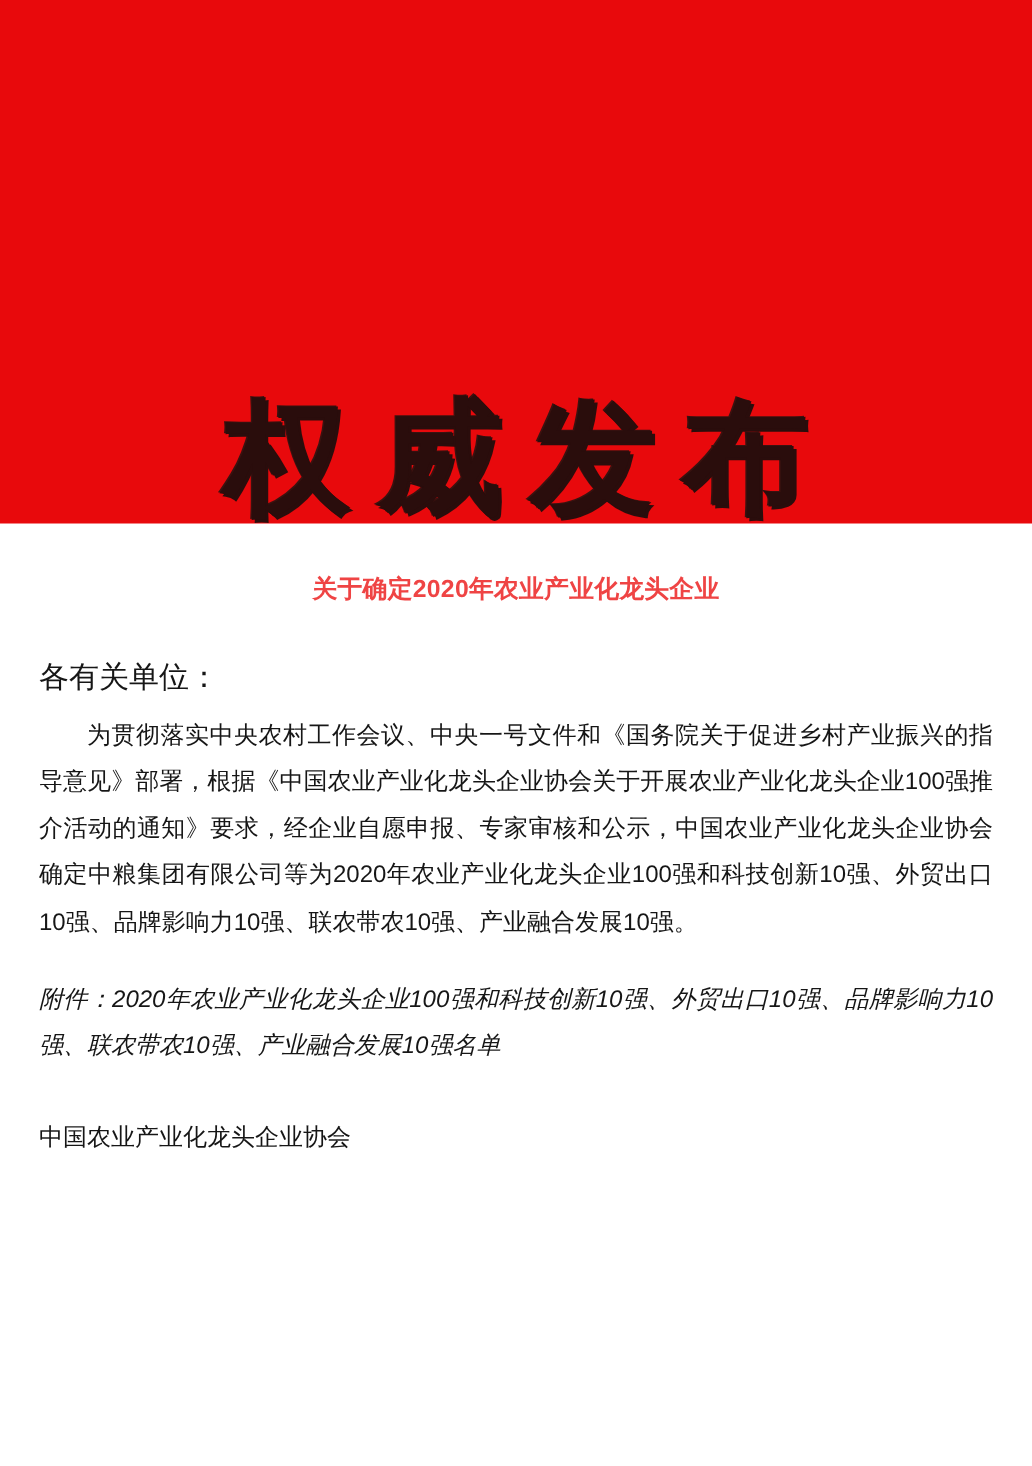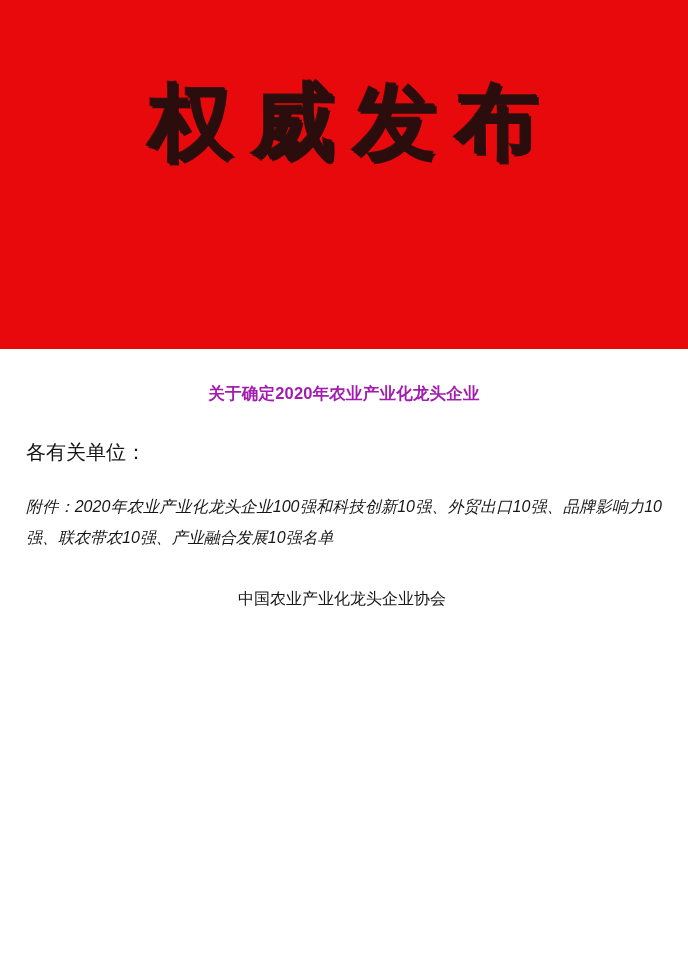--- a/index.html
+++ b/index.html
@@ -29,21 +29,21 @@
     background: #e8090c;
     overflow: hidden;
   }
   .banner-inner {
     position: absolute;
     left: 0;
     top: 0;
     width: 688px;
     height: 349px;
     display: flex;
-    align-items: flex-start;
+    align-items: flex-end;
     justify-content: center;
     border-radius: 14px;
   }
   .banner-title {
     margin-top: 78px;
     font-family: "DejaVu Serif", "Liberation Serif", serif;
     font-weight: bold;
     font-size: 84px;
     line-height: 1.05;
     letter-spacing: 18px;
@@ -58,21 +58,21 @@
   
   .doc {
     padding: 28px 26px 0 26px;
     box-sizing: border-box;
   }
   .doc-title {
     text-align: center;
     font-weight: bold;
     font-size: 16.5px;
     line-height: 2.05;
-    color: #a21caf;
+    color: #ef4444;
     letter-spacing: 0.2px;
   }
   .doc-title .line {
     display: block;
   }
 
   .salutation {
     margin-top: 22px;
     font-size: 20px;
     line-height: 1.9;
@@ -94,21 +94,21 @@
     font-size: 16px;
     line-height: 1.95;
     text-align: justify;
     color: #161616;
     text-indent: 0;
     font-style: italic;
   }
 
   .signature {
     margin-top: 30px;
-    text-align: center;
+    text-align: left;
     font-size: 16px;
     line-height: 1.95;
     color: #161616;
     padding-right: 4px;
   }
   .signature .sig-line {
     display: block;
   }
   .signature .sig-date {
     display: block;
@@ -128,20 +128,21 @@
   </div>
 
   <div class="doc">
 
     <div class="doc-title">
       <span class="line">关于确定2020年农业产业化龙头企业</span>
     </div>
 
     <div class="salutation">各有关单位：</div>
 
+    <p class="para">为贯彻落实中央农村工作会议、中央一号文件和《国务院关于促进乡村产业振兴的指导意见》部署，根据《中国农业产业化龙头企业协会关于开展农业产业化龙头企业100强推介活动的通知》要求，经企业自愿申报、专家审核和公示，中国农业产业化龙头企业协会确定中粮集团有限公司等为2020年农业产业化龙头企业100强和科技创新10强、外贸出口10强、品牌影响力10强、联农带农10强、产业融合发展10强。</p>
 
 
     <p class="attachment">附件：2020年农业产业化龙头企业100强和科技创新10强、外贸出口10强、品牌影响力10强、联农带农10强、产业融合发展10强名单</p>
 
     <div class="signature">
       <span class="sig-line">中国农业产业化龙头企业协会</span>
     </div>
 
   </div>
 </div>

